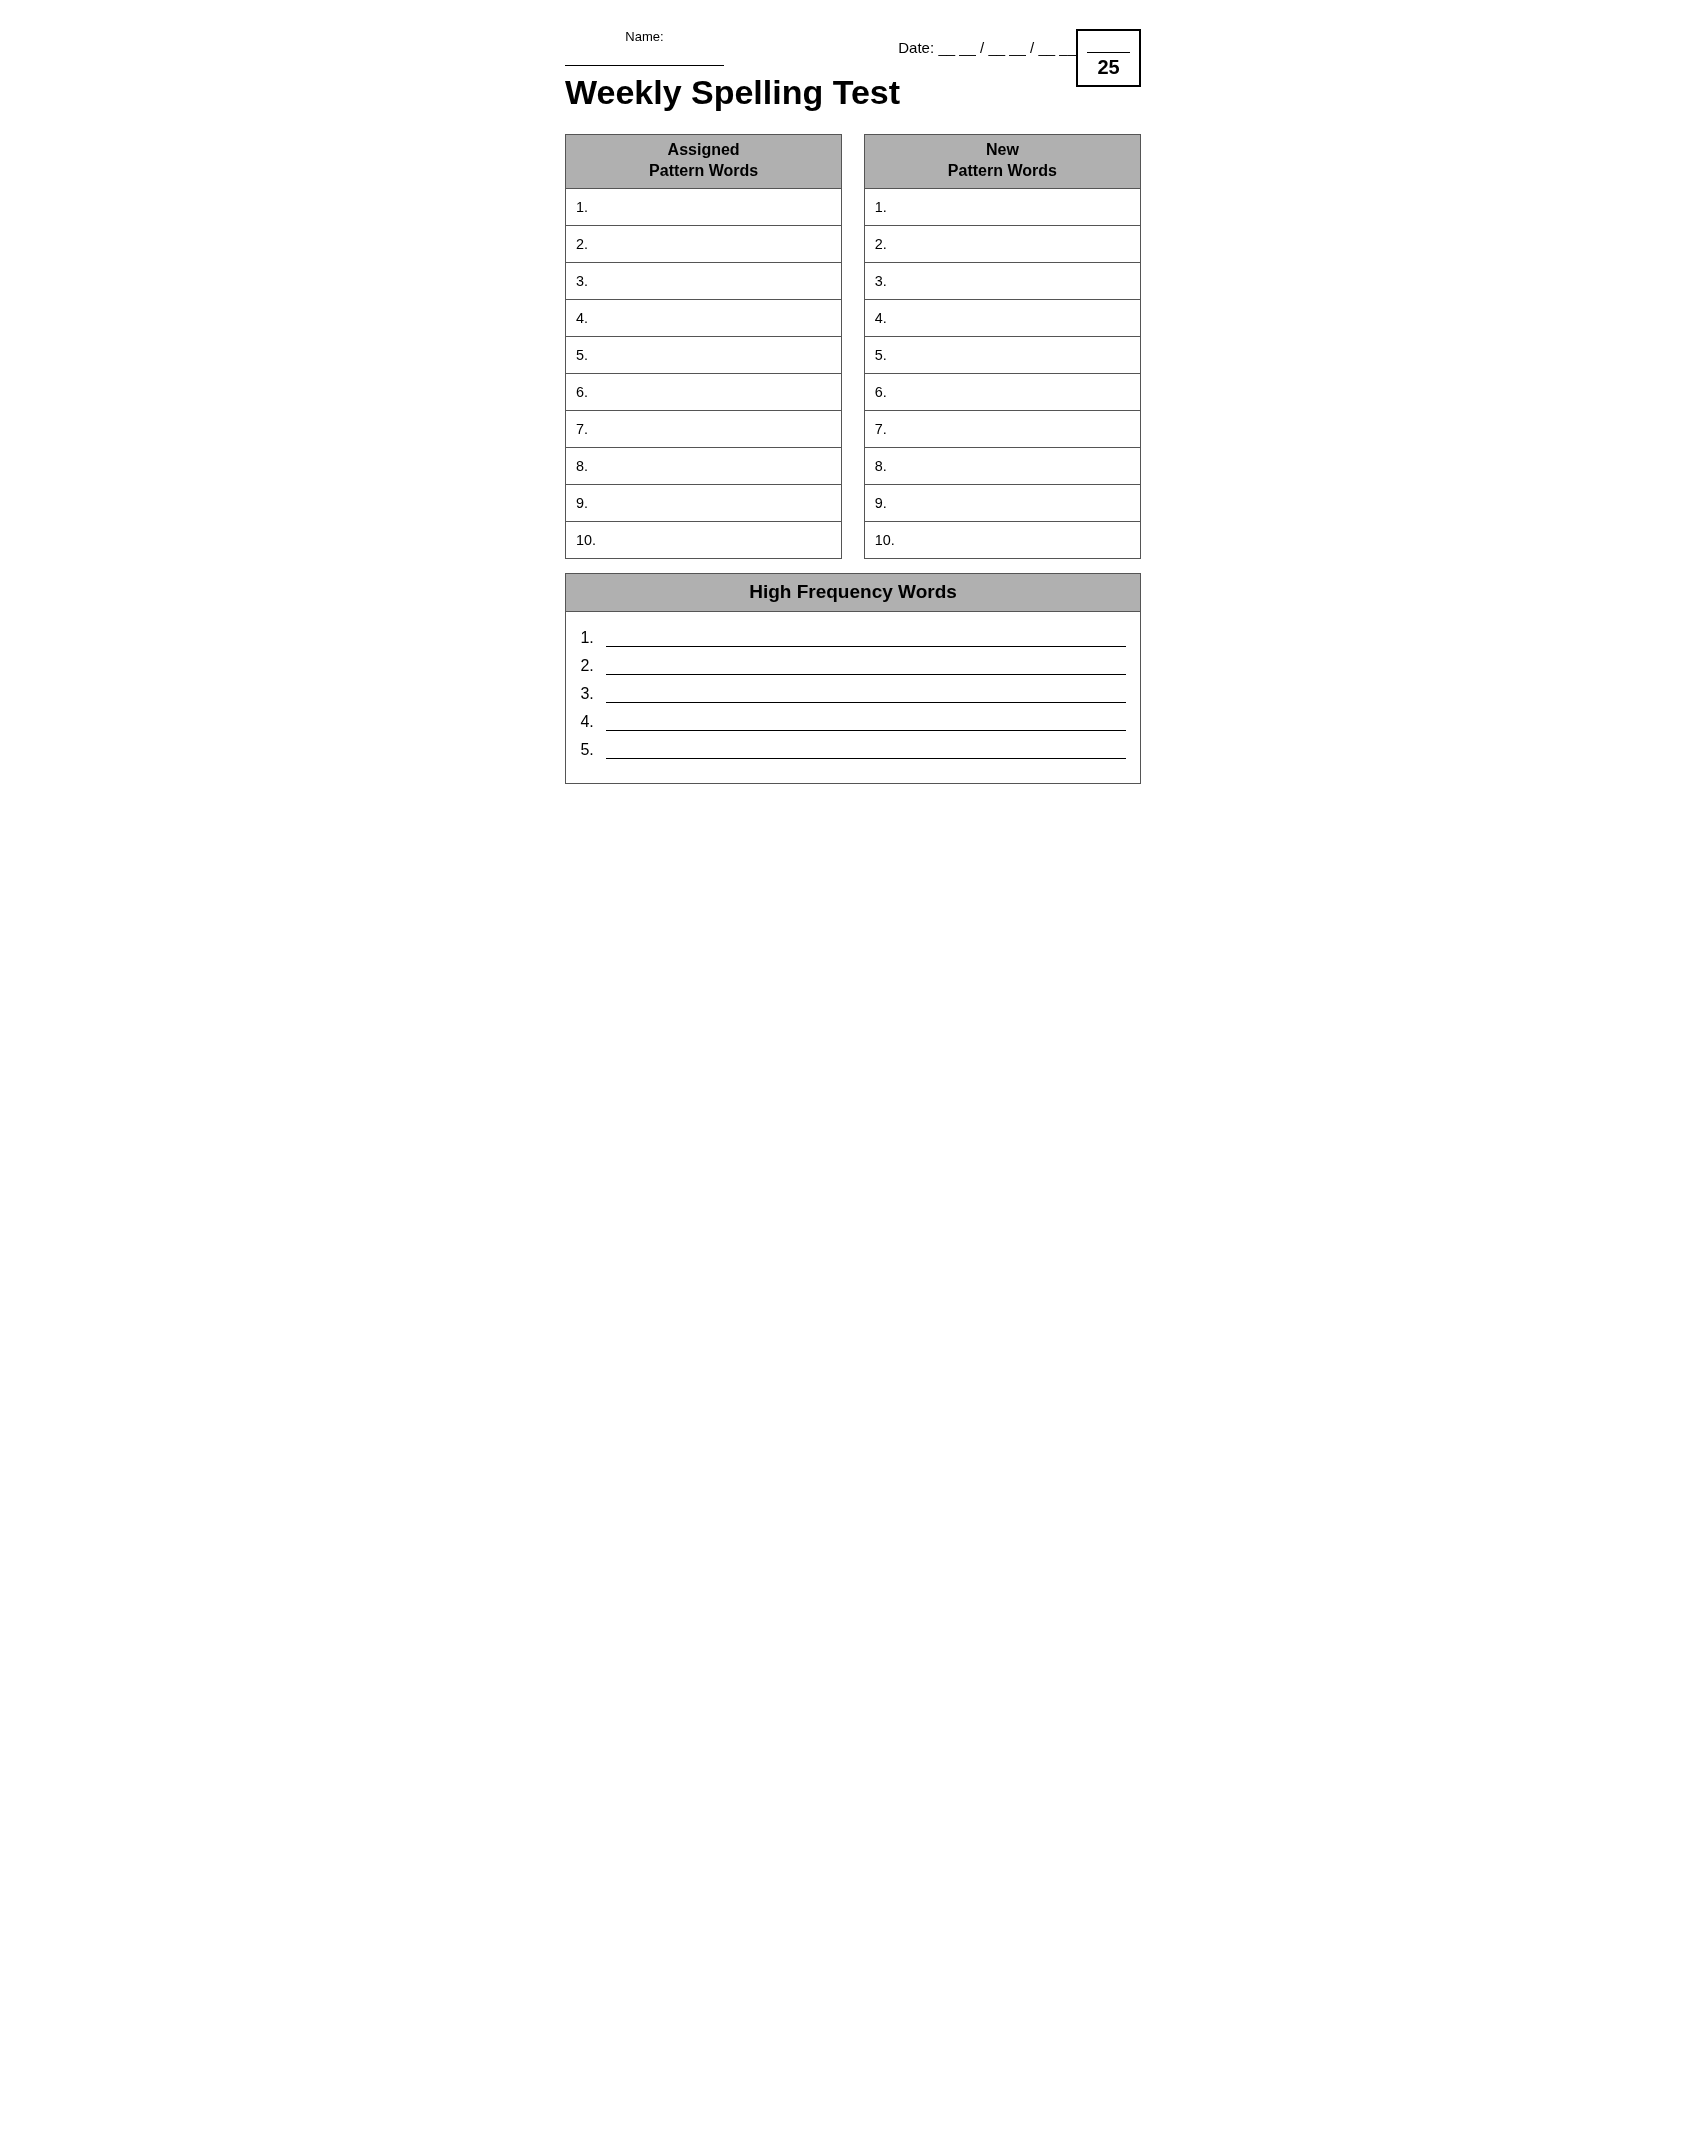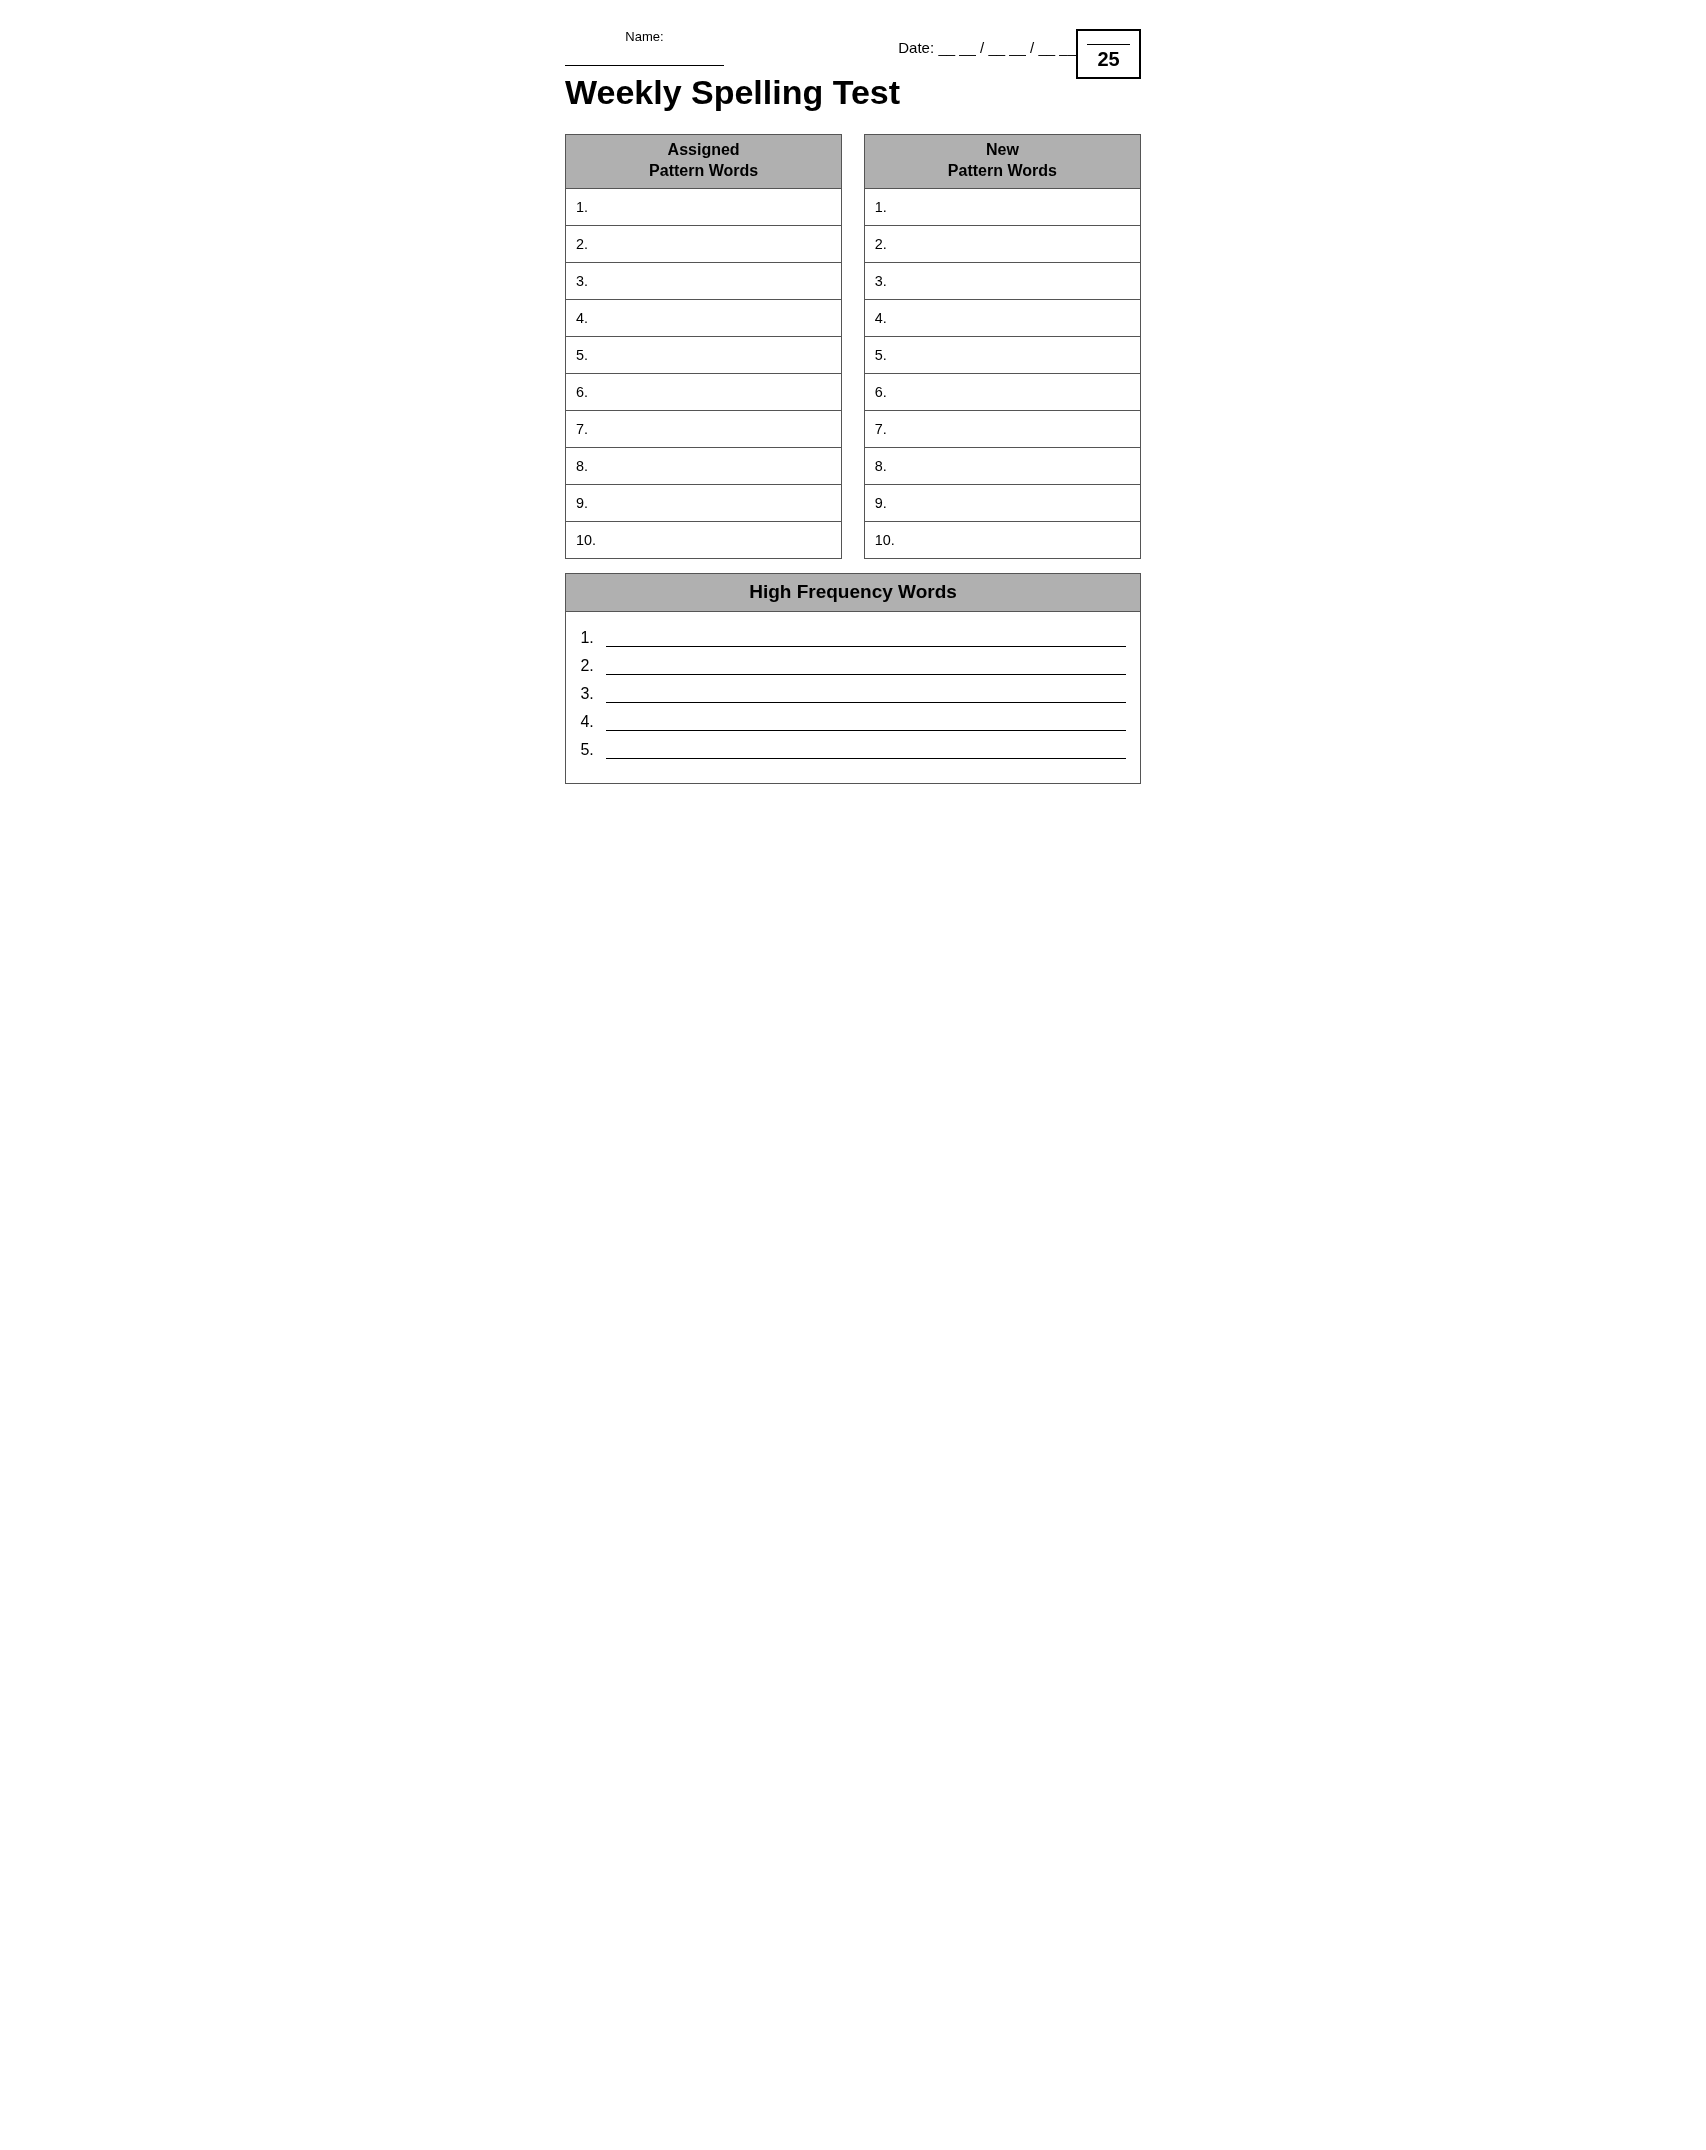--- a/index.html
+++ b/index.html
@@ -41,21 +41,21 @@
     .date-section {
       display: flex;
       align-items: flex-start;
       gap: 4.3px;
       font-size: 15px;
     }
 
     .score-box {
       border: 2.2px solid #000;
       width: 65px;
-      height: 50px;
+      height: 58px;
       display: flex;
       flex-direction: column;
       align-items: center;
       justify-content: flex-end;
       padding-bottom: 5.8px;
     }
 
     .score-line {
       border-top: 1.4px solid #000;
       width: 43px;

